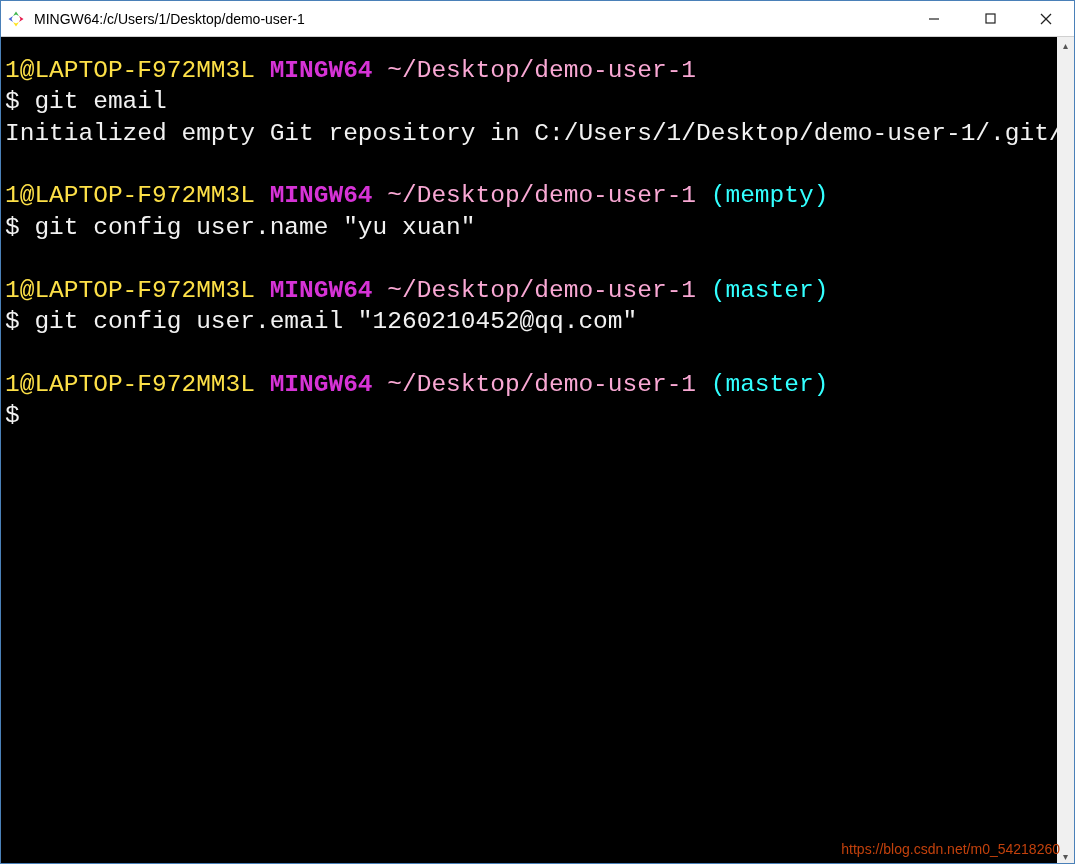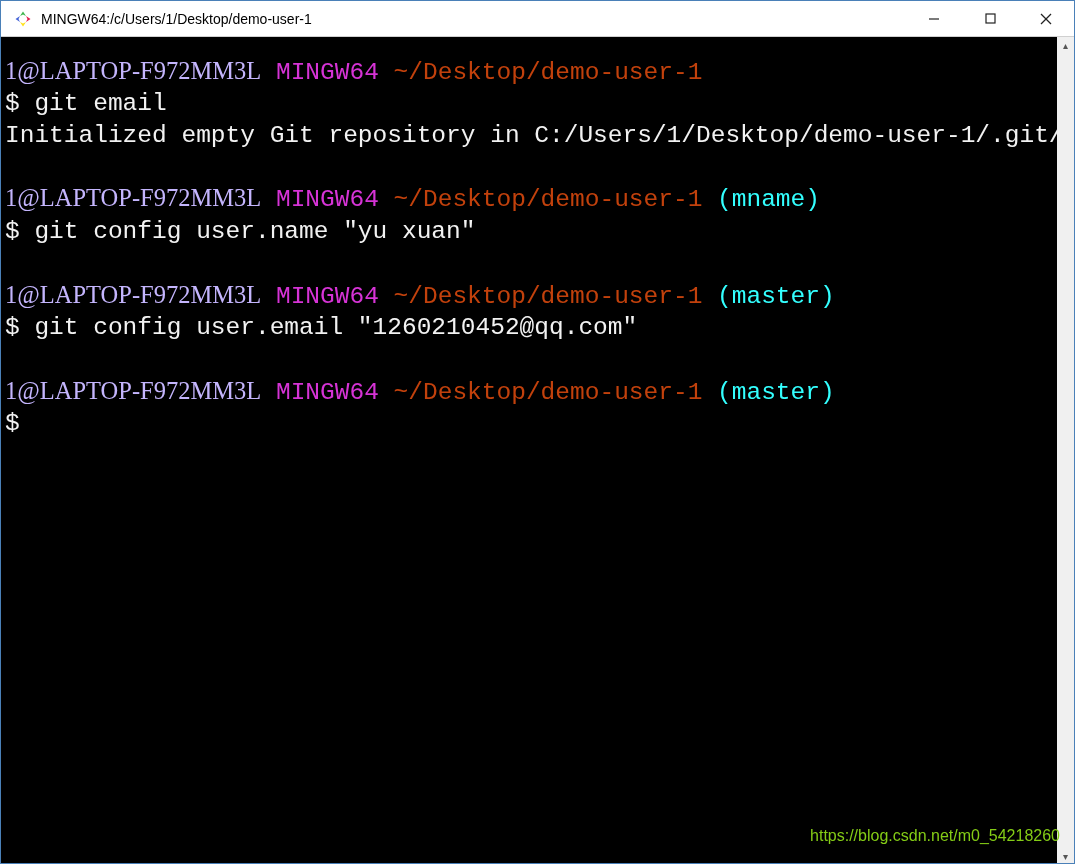--- a/index.html
+++ b/index.html
@@ -9,21 +9,21 @@
     background: #fff;
     font-family: "Segoe UI", Tahoma, sans-serif;
     overflow: hidden;
     border: 1px solid #4a80b8;
   }
   .titlebar {
     height: 36px;
     background: #ffffff;
     display: flex;
     align-items: center;
-    padding-left: 12px;
+    padding-left: 5px;
     border-bottom: 1px solid #d0d0d0;
   }
   .app-icon {
     width: 20px; height: 20px;
     display: flex; align-items: center; justify-content: center;
     margin-right: 8px;
   }
   .app-icon svg { width: 18px; height: 18px; }
   .title-text {
     font-size: 14px;
@@ -72,32 +72,32 @@
     left: 0;
     width: 17px; height: 17px;
     display: flex; align-items: center; justify-content: center;
     font-size: 10px;
     color: #555;
     background: #f0f0f0;
   }
   .scroll-arrow.up { top: 0; }
   .scroll-arrow.down { bottom: 0; }
 
-  .c-user   { color: #c4b5fd; font-family: Liberation Serif, serif; }
-  .c-mingw  { color: #d633d6; }
-  .c-path   { color: #c2410c; }
+  .c-user   { color: #fde047; }
+  .c-mingw  { color: #d633d6; font-weight: bold; }
+  .c-path   { color: #f9a8d4; }
   .c-branch { color: #33ffff; }
   .c-white  { color: #f2f2f2; }
 
   .watermark {
     position: absolute;
     right: 14px;
-    bottom: 20px;
-    color: #84cc16;
-    font-size: 16px;
+    bottom: 8px;
+    color: #c2410c;
+    font-size: 14px;
     font-family: Arial, sans-serif;
   }
 </style>
 </head>
 <body>
 
 <div class="titlebar">
   <span class="app-icon">
     <svg viewBox="0 0 24 24">
       <polygon points="12,2 16,8 12,6 8,8" fill="#3cb44b"></polygon>
@@ -126,21 +126,21 @@
         </svg>
     </button>
   </div>
 </div>
 
 <div class="term-wrap">
 <div class="terminal"><span class="c-user">1@LAPTOP-F972MM3L</span> <span class="c-mingw">MINGW64</span> <span class="c-path">~/Desktop/demo-user-1</span>
 <span class="c-white">$</span><span class="c-white"> git email</span>
 <span class="c-white">Initialized empty Git repository in C:/Users/1/Desktop/demo-user-1/.git/</span>
 
-<span class="c-user">1@LAPTOP-F972MM3L</span> <span class="c-mingw">MINGW64</span> <span class="c-path">~/Desktop/demo-user-1</span> <span class="c-branch">(</span><span class="c-branch">m</span><span class="c-branch">name)</span>
+<span class="c-user">1@LAPTOP-F972MM3L</span> <span class="c-mingw">MINGW64</span> <span class="c-path">~/Desktop/demo-user-1</span> <span class="c-branch">(</span><span class="c-branch">m</span><span class="c-branch">empty)</span>
 <span class="c-white">$</span><span class="c-white"> git config user.name "yu xuan"</span>
 
 <span class="c-user">1@LAPTOP-F972MM3L</span> <span class="c-mingw">MINGW64</span> <span class="c-path">~/Desktop/demo-user-1</span> <span class="c-branch">(</span><span class="c-branch">master)</span>
 <span class="c-white">$</span><span class="c-white"> git config user.email "1260210452@qq.com"</span>
 
 <span class="c-user">1@LAPTOP-F972MM3L</span> <span class="c-mingw">MINGW64</span> <span class="c-path">~/Desktop/demo-user-1</span> <span class="c-branch">(</span><span class="c-branch">master)</span>
 <span class="c-white">$</span>
 </div>
 
   <div class="scrollbar">

